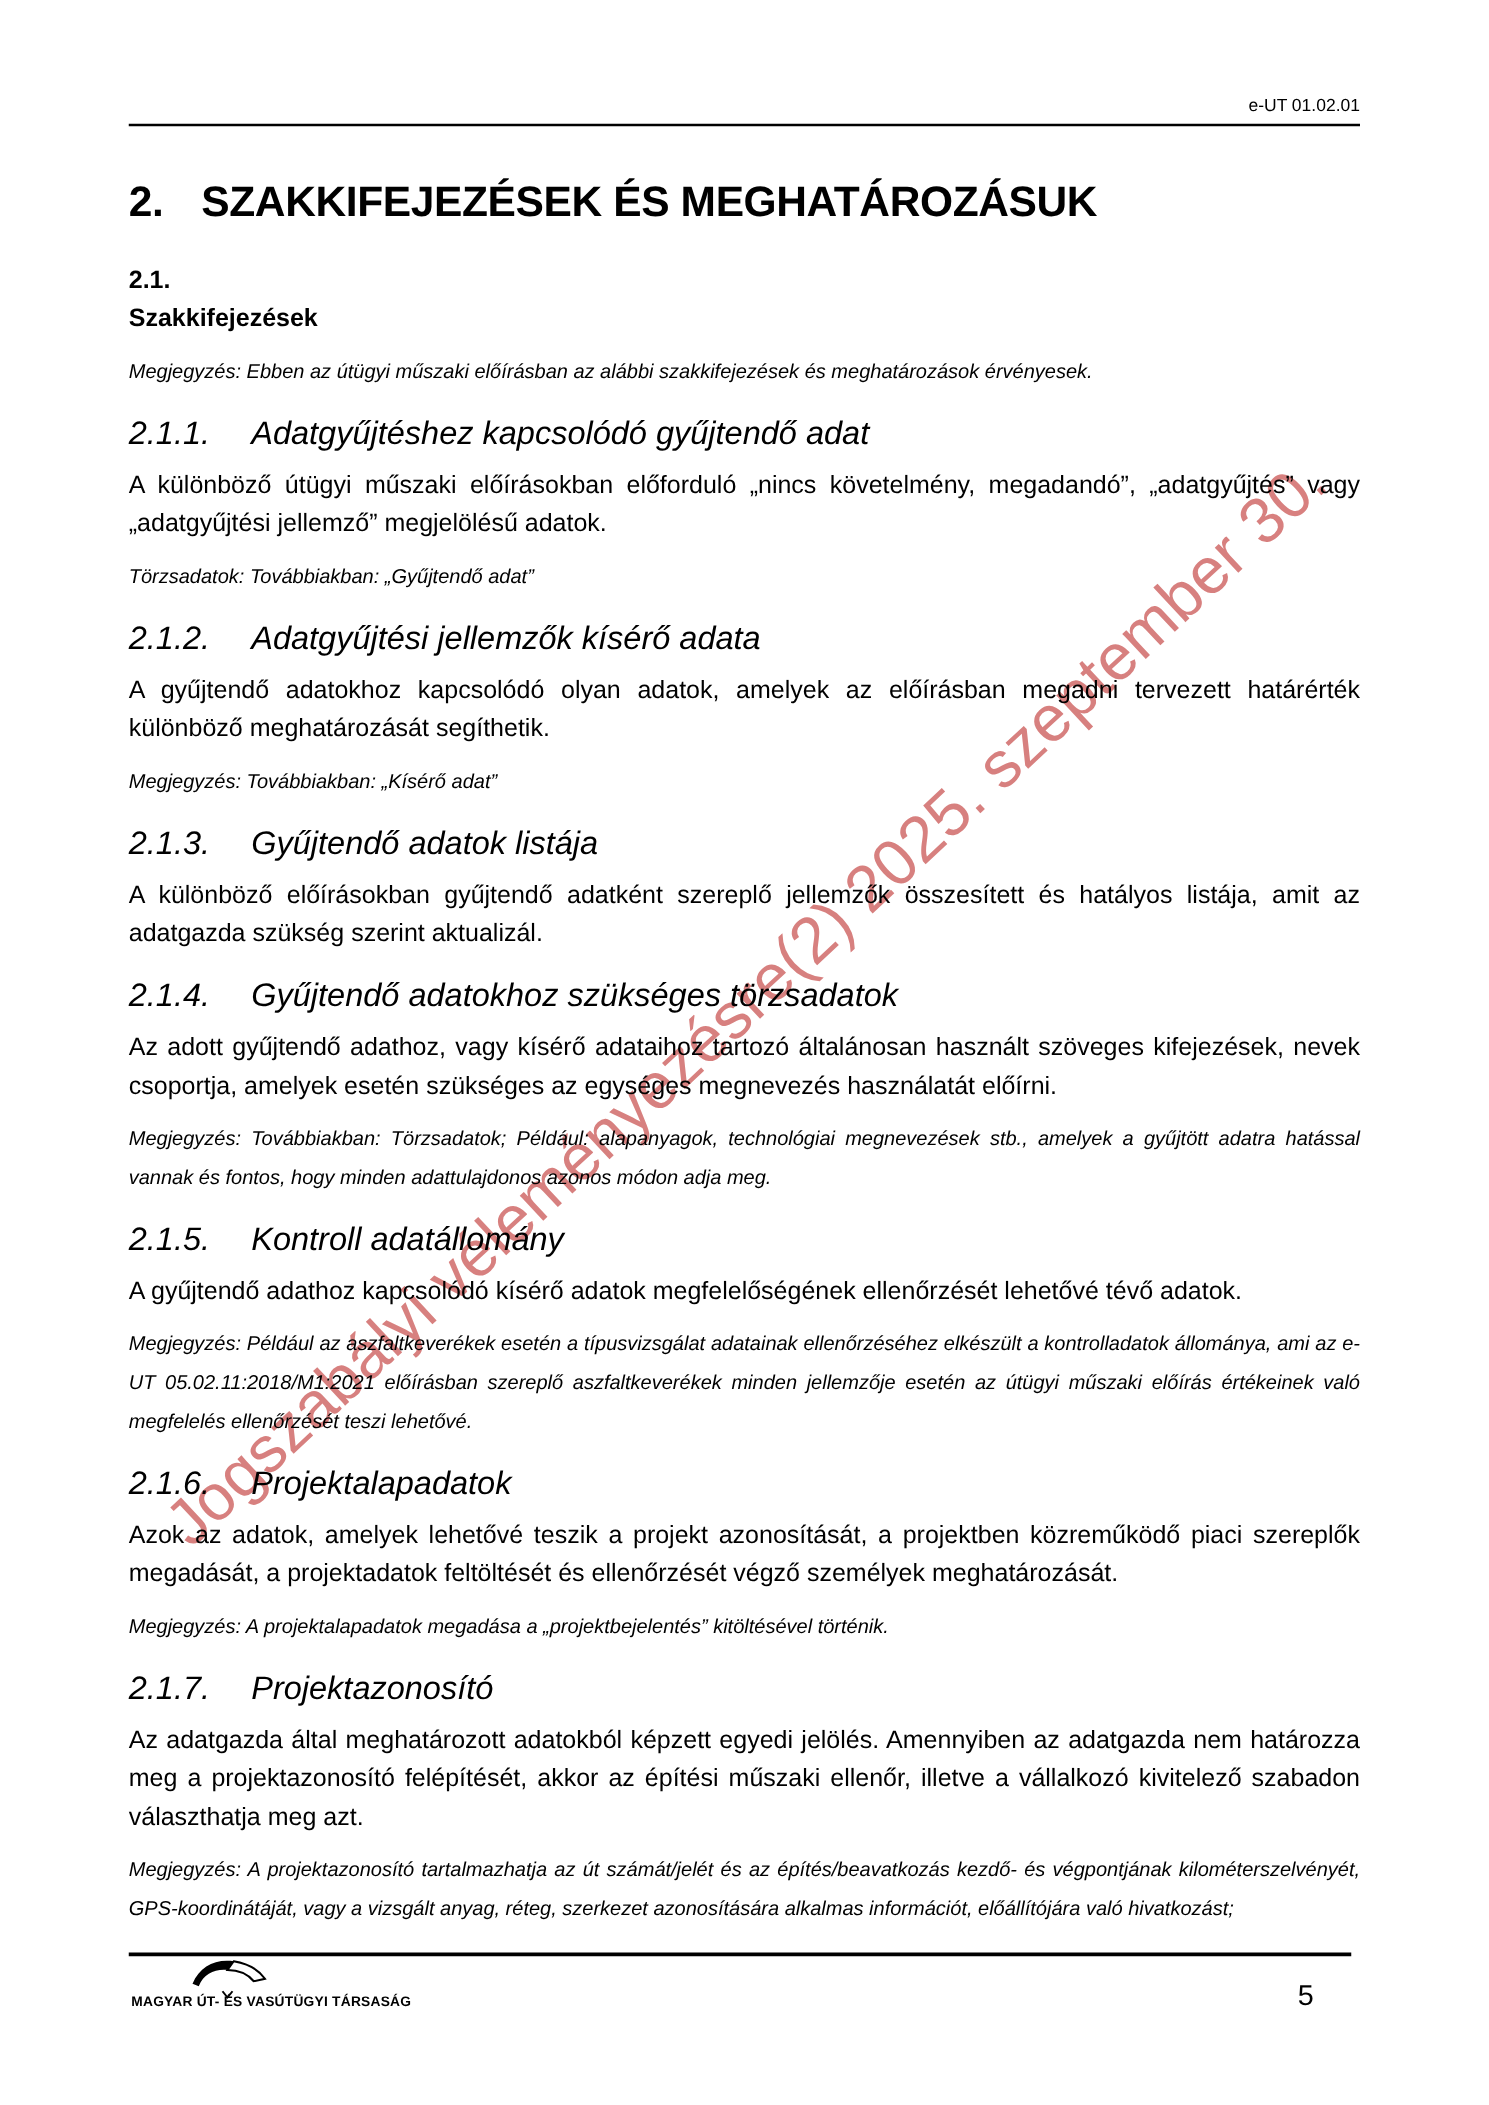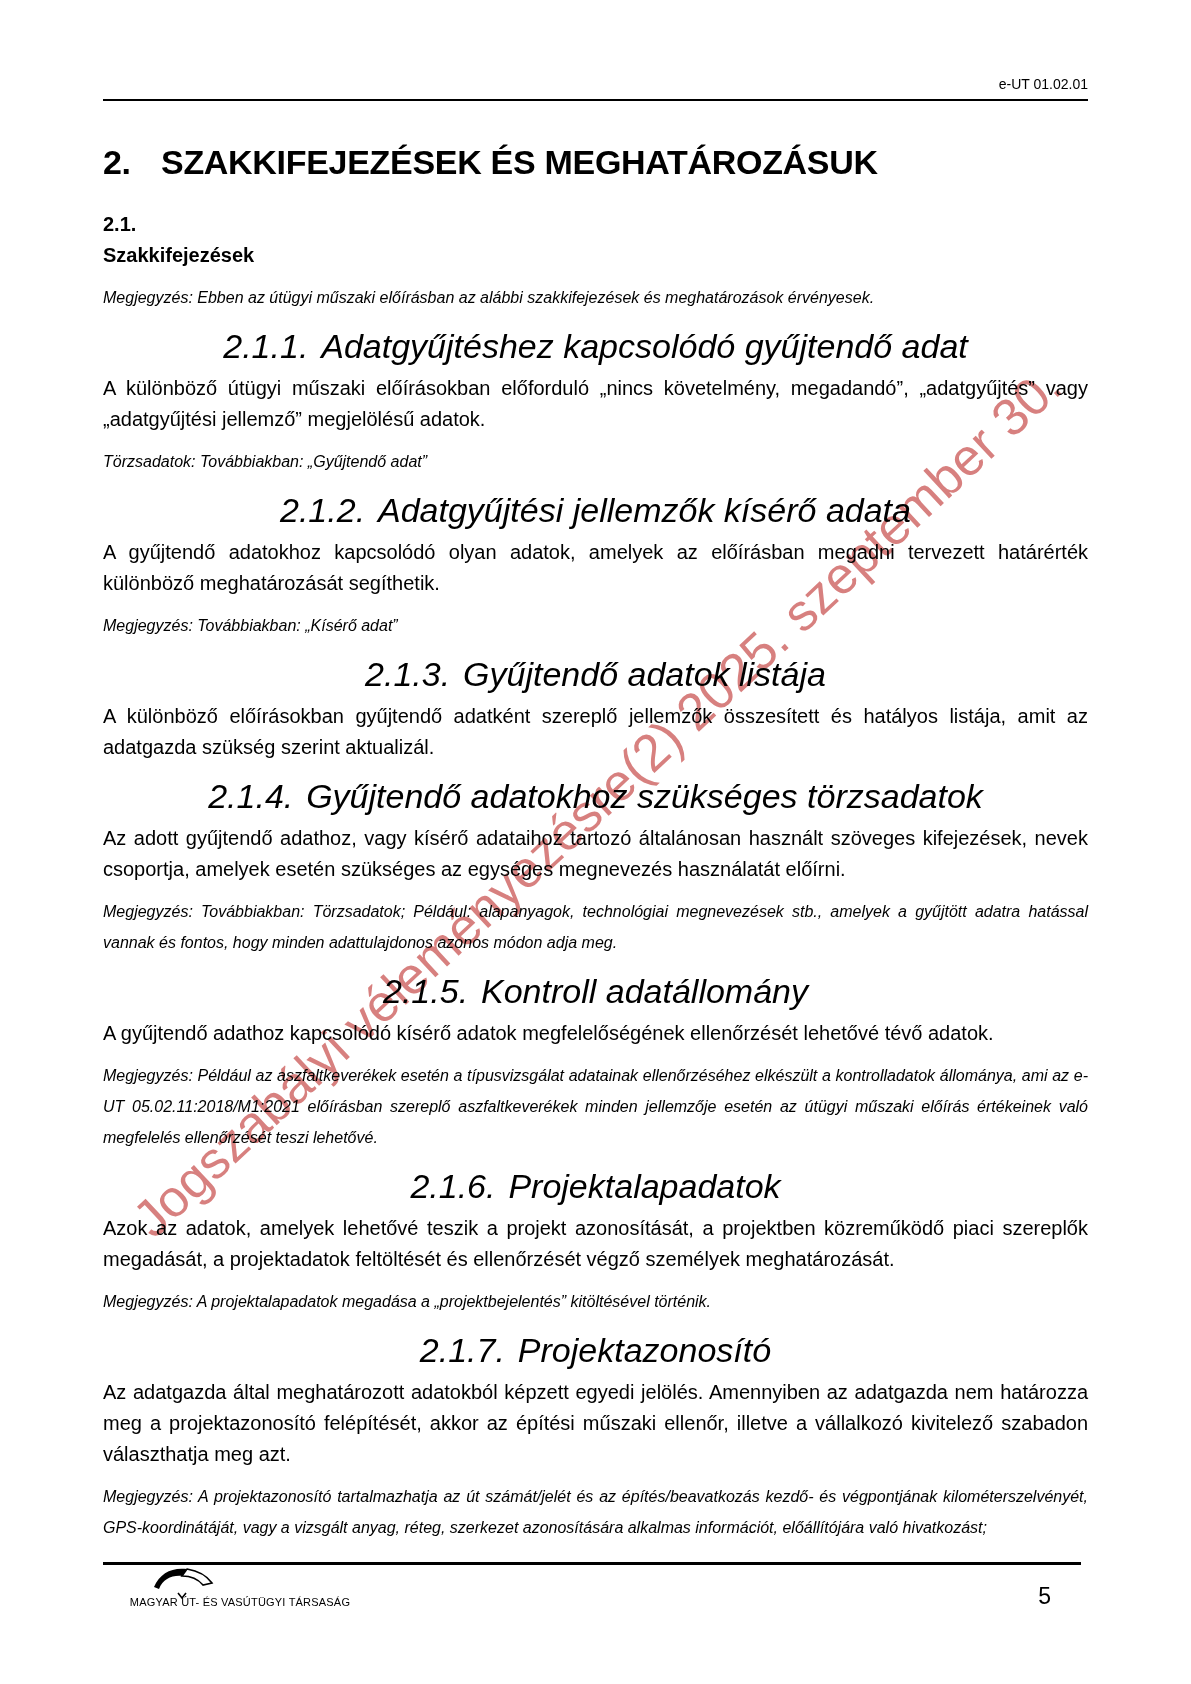--- a/index.html
+++ b/index.html
@@ -19,22 +19,22 @@
   h1.chapter{
     margin:42px 0 0;font-size:34px;line-height:38px;font-weight:bold;
     letter-spacing:-0.3px;display:flex;
   }
   h1.chapter .num{width:58px;flex:none;}
   h2.section{
     margin:28px 0 0;font-size:20px;line-height:31px;font-weight:bold;display:flex;flex-direction:column;
   }
   h2.section .num{width:58px;flex:none;}
   h3.sub{
-    margin:17px 0 0;font-size:34px;line-height:32px;font-weight:normal;
-    font-style:italic;display:flex;justify-content:center;
+    margin:17px 0 0;font-size:26px;line-height:32px;font-weight:normal;
+    font-style:italic;display:flex;
   }
   h3.sub .num{width:98px;flex:none;}
 
   
   p.body{
     margin:11px 0 0;font-size:20px;line-height:31px;text-align:justify;
   }
   p.note{
     margin:11px 0 0;font-size:16px;line-height:31px;text-align:justify;font-style:italic;
   }
@@ -52,21 +52,21 @@
   .footer-rule{
     position:absolute;left:103px;right:110px;top:1562px;height:0;
     border-top:3px solid #000;
   }
   .footer-logo{
     position:absolute;left:105px;top:1568px;width:270px;
   }
   .footer-logo svg{position:absolute;left:46px;top:-2px;}
   .footer-logo .org{
     position:absolute;left:0;top:28px;width:270px;
-    font-size:11px;font-weight:normal;letter-spacing:0.2px;white-space:nowrap;text-align:center;
+    font-size:11px;font-weight:bold;letter-spacing:0.2px;white-space:nowrap;
   }
   .page-number{
     position:absolute;top:1583px;right:140px;font-size:23px;line-height:26px;
   }
 </style>
 </head>
 <body>
 
 <div class="watermark" style="color: rgb(201, 80, 78);">Jogszabályi véleményezésre(2) 2025. szeptember 30.</div>
 

